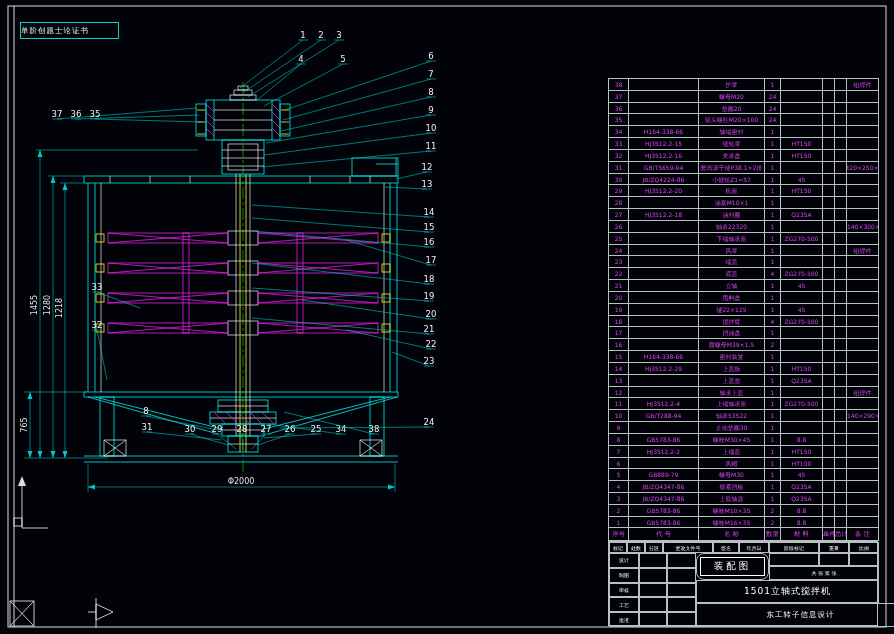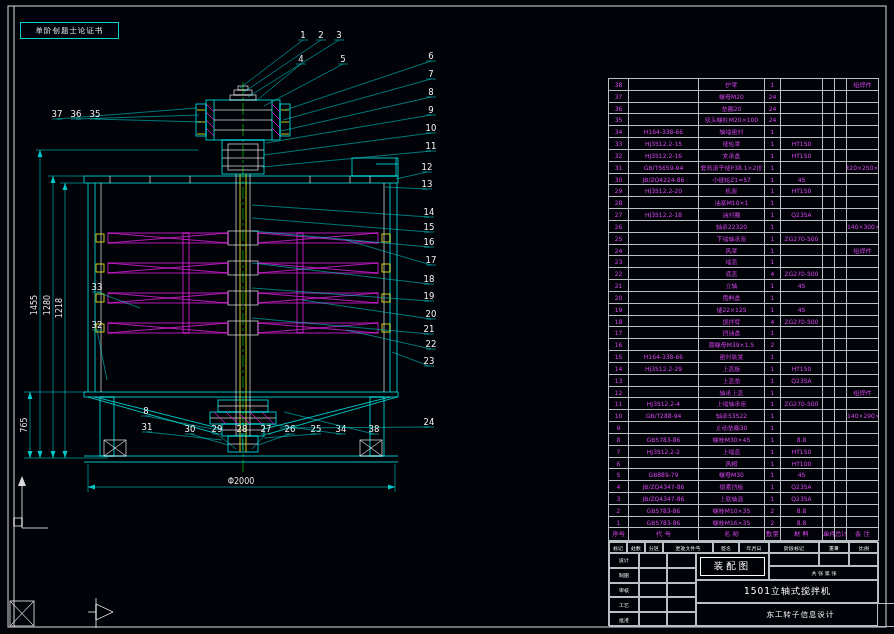--- a/index.html
+++ b/index.html
@@ -15,21 +15,21 @@
   .g {stroke:#00b400;fill:none;stroke-width:0.8;stroke-dasharray:12 3 3 3;}
   .dim{stroke:#00c8c8;fill:none;stroke-width:0.6;}
   .dimarrow{fill:#00c8c8;stroke:none;}
   .sym{stroke:#dcdcdc;fill:none;stroke-width:0.9;}
   .symf{fill:#dcdcdc;stroke:none;}
   .leader{stroke:#00c8c8;stroke-width:0.6;}
   .callout{fill:#f2f2f2;font-size:8.5px;text-anchor:middle;font-family:"DejaVu Sans",sans-serif;}
   .dimtext{fill:#e2e2e2;font-size:8px;text-anchor:middle;font-family:"DejaVu Sans",sans-serif;}
   
   .stamp{position:absolute;left:20px;top:22px;width:97px;height:15px;border:1px solid #00d2d2;
-         color:#e8f4f4;font-size:7.5px;display:flex;align-items:center;justify-content:center;
+         color:#e8f4f4;font-size:7.5px;display:flex;align-items:center;
          letter-spacing:1px;white-space:nowrap;overflow:hidden;}
   
   .bom{position:absolute;left:608px;top:78px;width:270px;border-left:1px solid #b9bfc2;border-top:1px solid #b9bfc2;color:#d946ef;}
   .bom-row{display:grid;grid-template-columns:20px 70px 66px 16px 42px 12px 12px 32px;height:11.842px;}
   .bom-header{height:13px;}
   .bom-cell{border-right:1px solid #b9bfc2;border-bottom:1px solid #b9bfc2;box-sizing:border-box;
             font-size:6px;line-height:11.6px;text-align:center;overflow:hidden;white-space:nowrap;}
   .bom-header .bom-cell, .bom-cell.head{font-size:6.5px;line-height:12.8px;}
   
   .tb{position:absolute;left:608px;top:541px;width:270px;height:85px;border:1px solid #b9bfc2;
@@ -722,21 +722,21 @@
     <div class="tbc" style="left:0;top:40.6px;width:30px;height:14.8px;">审核</div>
     <div class="tbc" style="left:30px;top:40.6px;width:28px;height:14.8px;"></div>
     <div class="tbc" style="left:58px;top:40.6px;width:29px;height:14.8px;"></div>
     <div class="tbc" style="left:0;top:55.4px;width:30px;height:14.8px;">工艺</div>
     <div class="tbc" style="left:30px;top:55.4px;width:28px;height:14.8px;"></div>
     <div class="tbc" style="left:58px;top:55.4px;width:29px;height:14.8px;"></div>
     <div class="tbc" style="left:0;top:70.2px;width:30px;height:14.8px;">批准</div>
     <div class="tbc" style="left:30px;top:70.2px;width:28px;height:14.8px;"></div>
     <div class="tbc" style="left:58px;top:70.2px;width:29px;height:14.8px;"></div>
 
-    <div class="tbc" style="left:87px;top:11px;width:73px;height:27px;">
+    <div class="tbc" style="left:87px;top:11px;width:73px;height:27px;border-radius:8px;">
       <div class="tb-inner">装配图</div>
     </div>
 
     <div class="tbc" style="left:160px;top:0;width:50px;height:11px;">阶段标记</div>
     <div class="tbc" style="left:210px;top:0;width:30px;height:11px;">重量</div>
     <div class="tbc" style="left:240px;top:0;width:30px;height:11px;">比例</div>
     <div class="tbc" style="left:160px;top:11px;width:50px;height:13px;"></div>
     <div class="tbc" style="left:210px;top:11px;width:30px;height:13px;"></div>
     <div class="tbc" style="left:240px;top:11px;width:30px;height:13px;"></div>
     <div class="tbc" style="left:160px;top:24px;width:110px;height:14px;">共 张 第 张</div>

